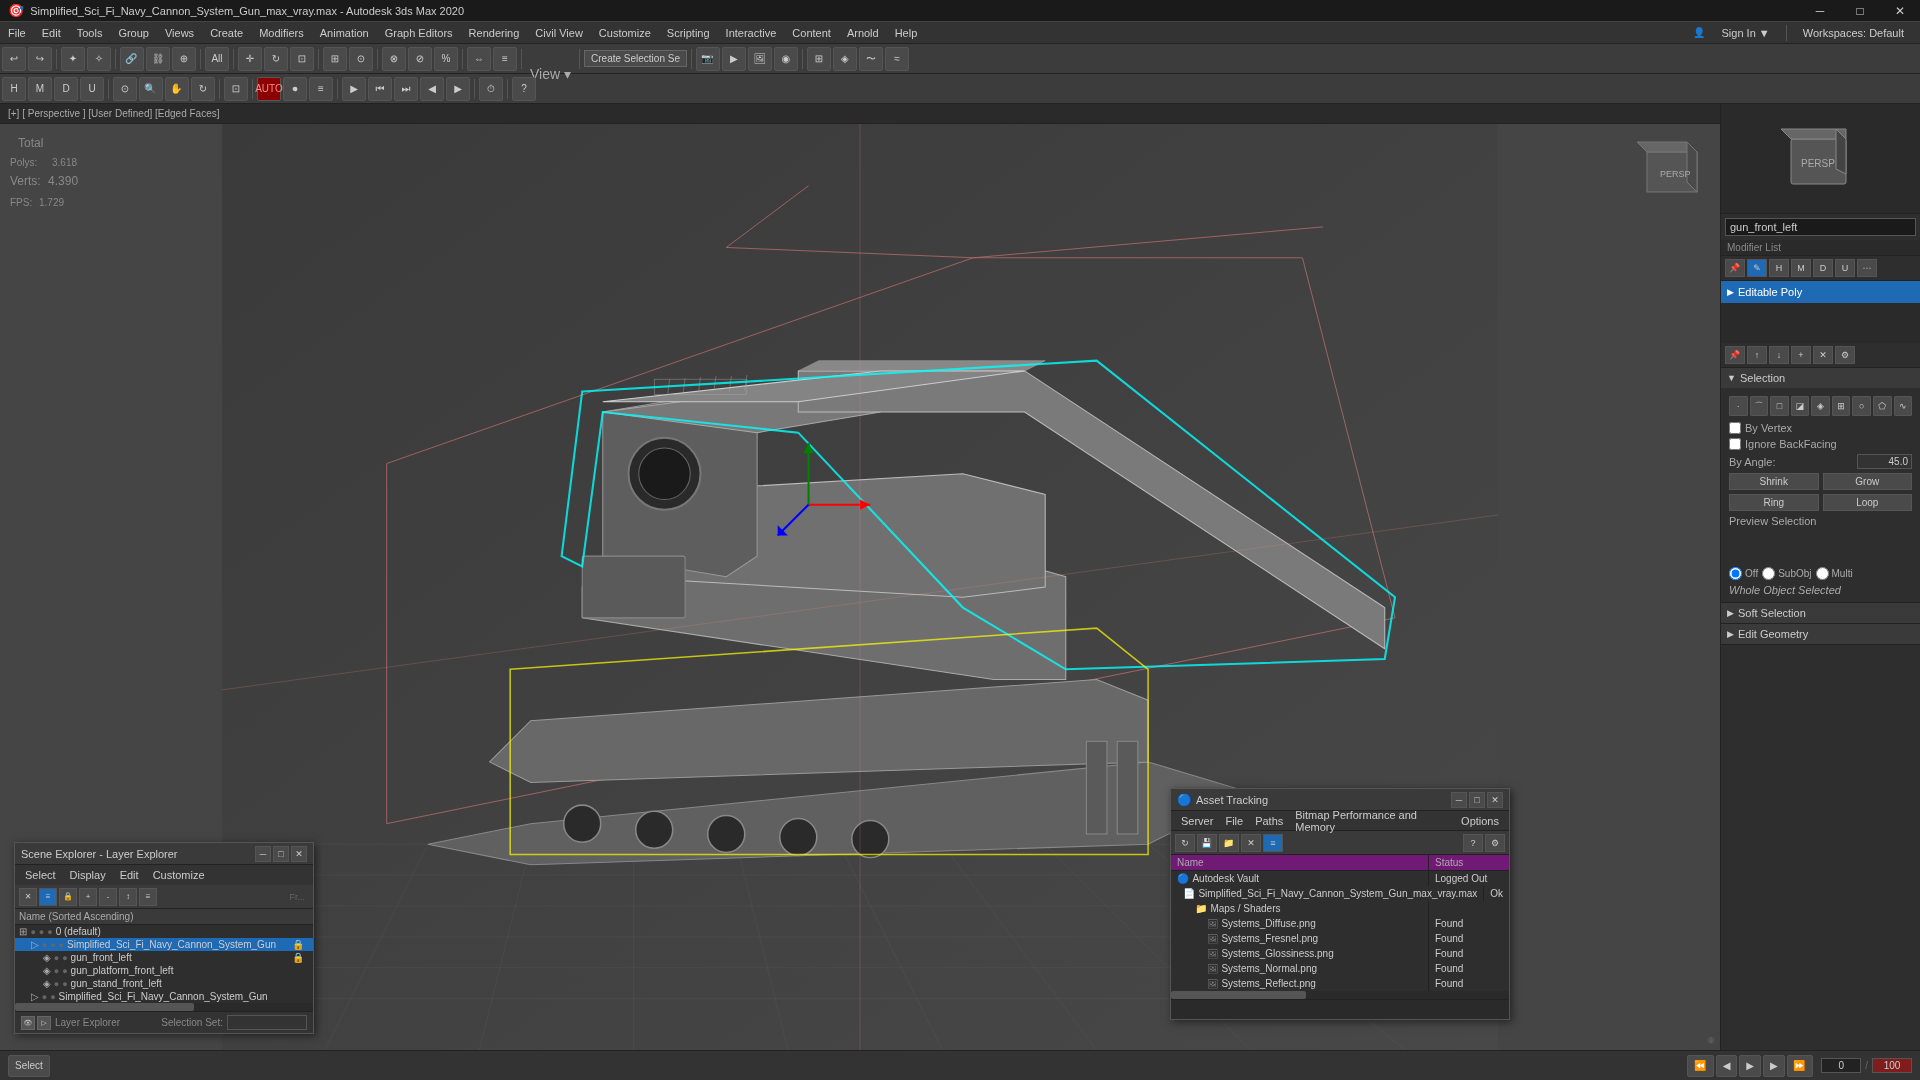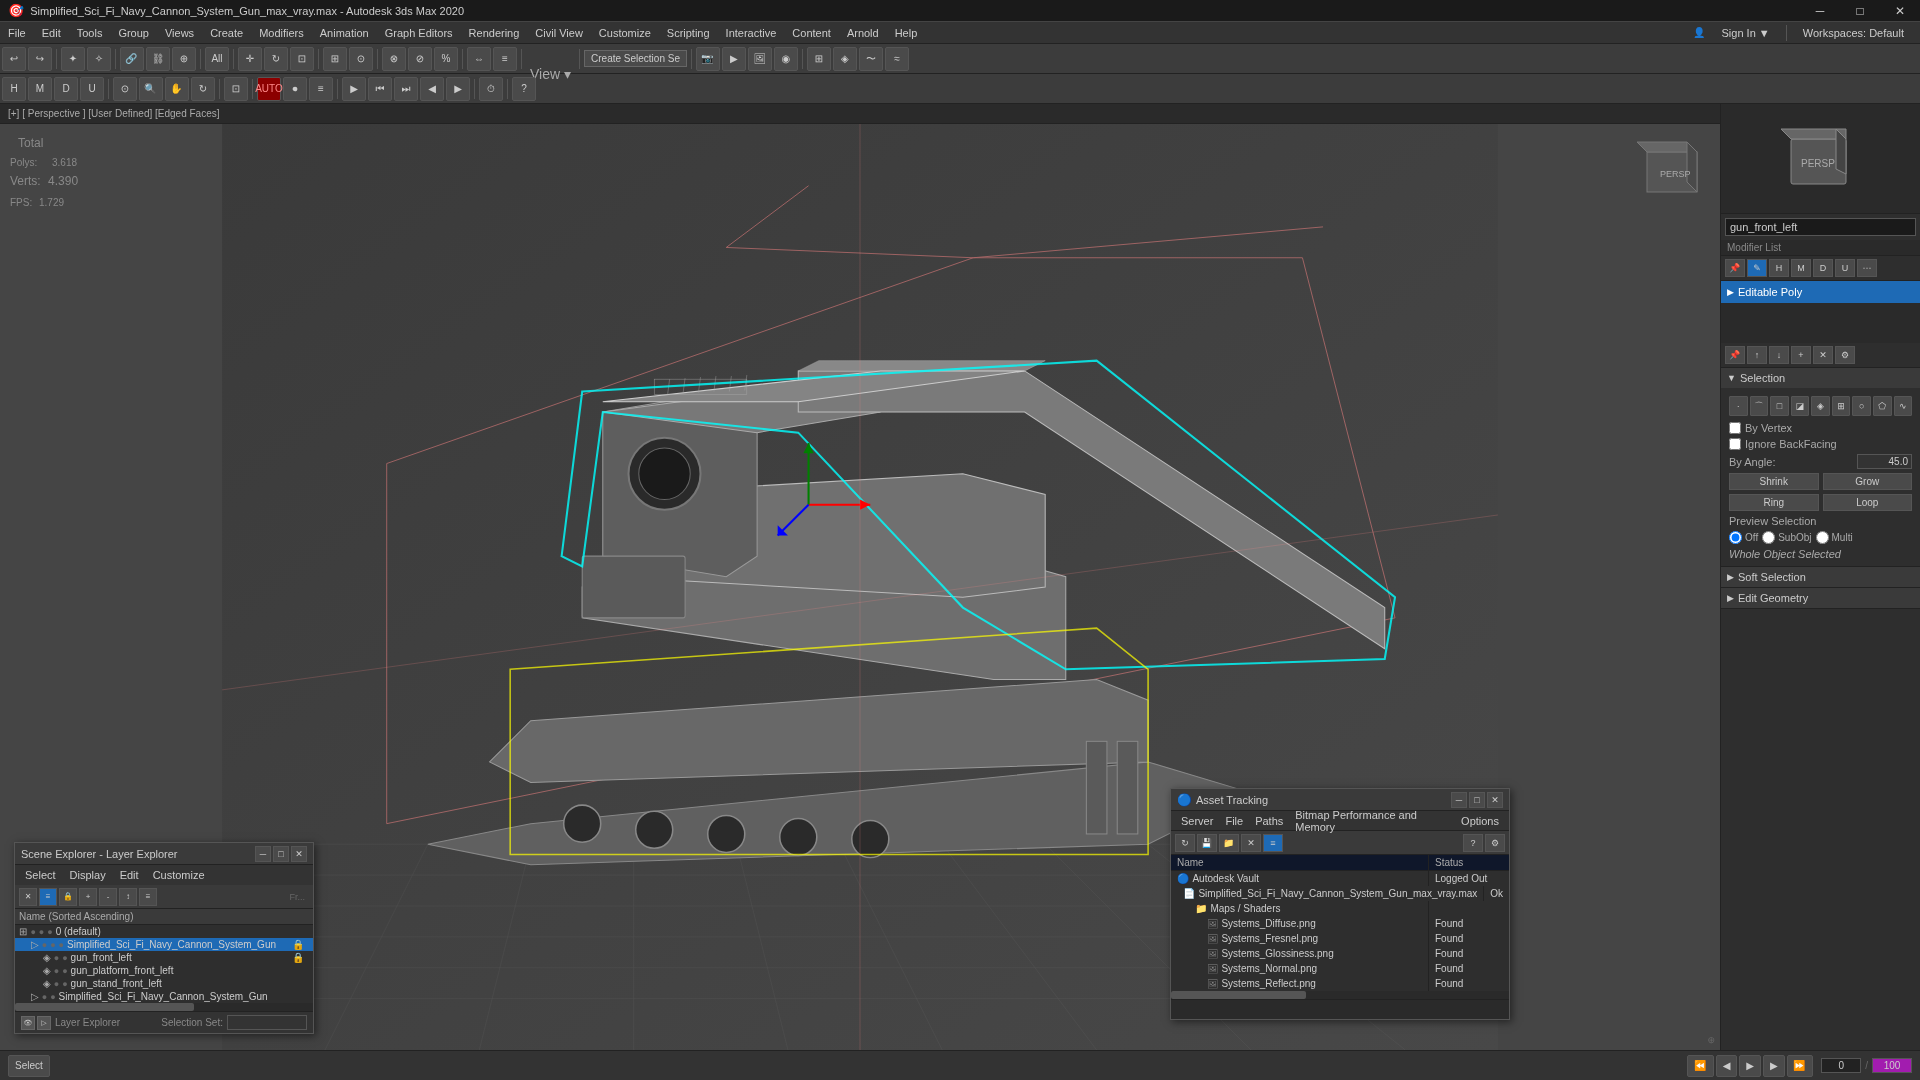--- a/index.html
+++ b/index.html
@@ -48,21 +48,21 @@
     
     .sel-icons { display: flex; gap: 2px; padding: 4px; }
     .sel-icon { width: 22px; height: 20px; background: #4a4a4a; border: 1px solid #555; cursor: pointer; display: flex; align-items: center; justify-content: center; font-size: 9px; color: #ccc; border-radius: 1px; }
 
     .checkbox-row { display: flex; align-items: center; gap: 4px; padding: 2px 4px; font-size: 11px; color: #aaa; }
     .checkbox-row input[type=checkbox] { width: 12px; height: 12px; }
     
     .param-row { display: flex; align-items: center; justify-content: space-between; padding: 2px 4px; font-size: 11px; color: #aaa; }
     .param-input { width: 55px; background: #333; border: 1px solid #555; color: #ccc; padding: 1px 3px; font-size: 10px; text-align: right; }
     .preview-label { font-size: 11px; color: #aaa; padding: 2px 4px; }
-    .preview-radios { display: flex; gap: 4px; padding: 2px 4px; }
+    .preview-radios { display: flex; gap: 4px; padding: 2px 4px; margin-top: 36px; }
     .preview-radio { display: flex; align-items: center; gap: 3px; font-size: 10px; color: #aaa; }
     .whole-obj-text { padding: 2px 4px; font-size: 11px; color: #aaa; font-style: italic; }
 
     
     #scene-explorer {
       position: absolute; left: 14px; bottom: 60px; width: 300px; background: #2e2e2e;
       border: 1px solid #555; box-shadow: 2px 2px 8px rgba(0,0,0,0.5);
     }
     .se-titlebar { height: 22px; background: #3a3a3a; display: flex; align-items: center; justify-content: space-between; padding: 0 6px; border-bottom: 1px solid #222; }
     .se-title { font-size: 11px; color: #ccc; }
@@ -93,21 +93,21 @@
     .at-icon { color: #4a9fd4; font-size: 12px; }
     .at-controls { display: flex; gap: 2px; }
     .at-btn { width: 16px; height: 16px; background: #4a4a4a; border: 1px solid #555; cursor: pointer; display: flex; align-items: center; justify-content: center; font-size: 9px; color: #ccc; }
     .at-menubar { height: 20px; background: #333; display: flex; align-items: center; padding: 0 4px; border-bottom: 1px solid #222; }
     .at-menu { font-size: 11px; color: #ccc; padding: 2px 6px; cursor: pointer; }
     .at-toolbar { height: 24px; background: #3a3a3a; display: flex; align-items: center; padding: 0 4px; gap: 2px; border-bottom: 1px solid #222; justify-content: space-between; }
     .at-tb-left { display: flex; gap: 2px; }
     .at-tb-right { display: flex; gap: 2px; }
     .at-tb-btn { width: 20px; height: 18px; background: #4a4a4a; border: 1px solid #555; cursor: pointer; display: flex; align-items: center; justify-content: center; font-size: 9px; color: #ccc; }
     .at-tb-btn.active { background: #1e6ab5; }
-    .at-col-header { display: flex; background: #0f172a; border-bottom: 1px solid #222; font-size: 10px; color: #aaa; }
+    .at-col-header { display: flex; background: #701a75; border-bottom: 1px solid #222; font-size: 10px; color: #aaa; }
     .at-col-name { flex: 1; padding: 2px 6px; border-right: 1px solid #222; }
     .at-col-status { width: 80px; padding: 2px 6px; }
     .at-tree { overflow-y: auto; max-height: 180px; }
     .at-row { display: flex; align-items: center; font-size: 10px; color: #ccc; cursor: pointer; }
     .at-row-name { flex: 1; padding: 2px 6px; display: flex; align-items: center; gap: 3px; border-right: 1px solid #222; }
     .at-row-status { width: 80px; padding: 2px 6px; }
     .at-indent { padding-left: 12px; }
     .at-indent2 { padding-left: 24px; }
     .at-indent3 { padding-left: 36px; }
     .at-scrollbar { height: 8px; background: #2a2a2a; }
@@ -759,15 +759,15 @@
     <div class="bt-btn">⏪</div>
     <div class="bt-btn">◀</div>
     <div class="bt-btn">▶</div>
     <div class="bt-btn">▶</div>
     <div class="bt-btn">⏩</div>
   </div>
 
   <div style="display:flex;align-items:center;gap:4px;">
     <input style="width: 40px; background: rgb(34, 34, 34); border: 1px solid rgb(85, 85, 85); color: rgb(204, 204, 204); font-size: 10px; padding: 1px 3px; text-align: center;" value="0">
     <span style="font-size:10px;color:#666;">/</span>
-    <input style="width: 40px; background: #a21caf; border: 1px solid rgb(85, 85, 85); color: rgb(204, 204, 204); font-size: 10px; padding: 1px 3px; text-align: center;" value="100">
+    <input style="width: 40px; background: #7f1d1d; border: 1px solid rgb(85, 85, 85); color: rgb(204, 204, 204); font-size: 10px; padding: 1px 3px; text-align: center;" value="100">
   </div>
 </div>
 
 </body></html>

